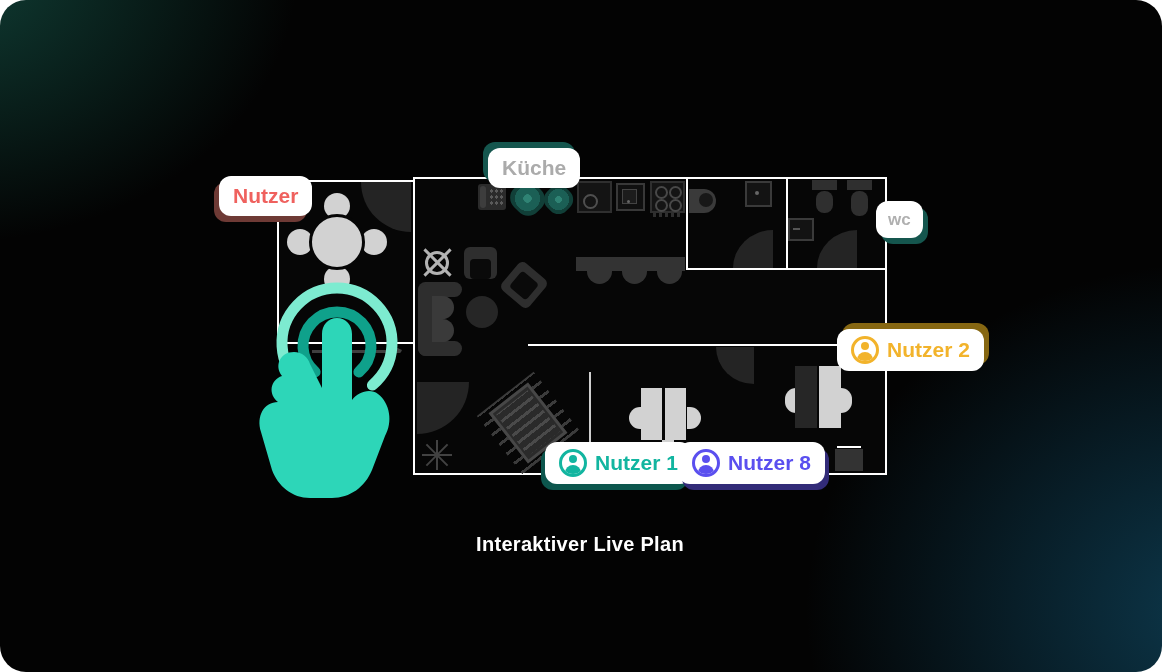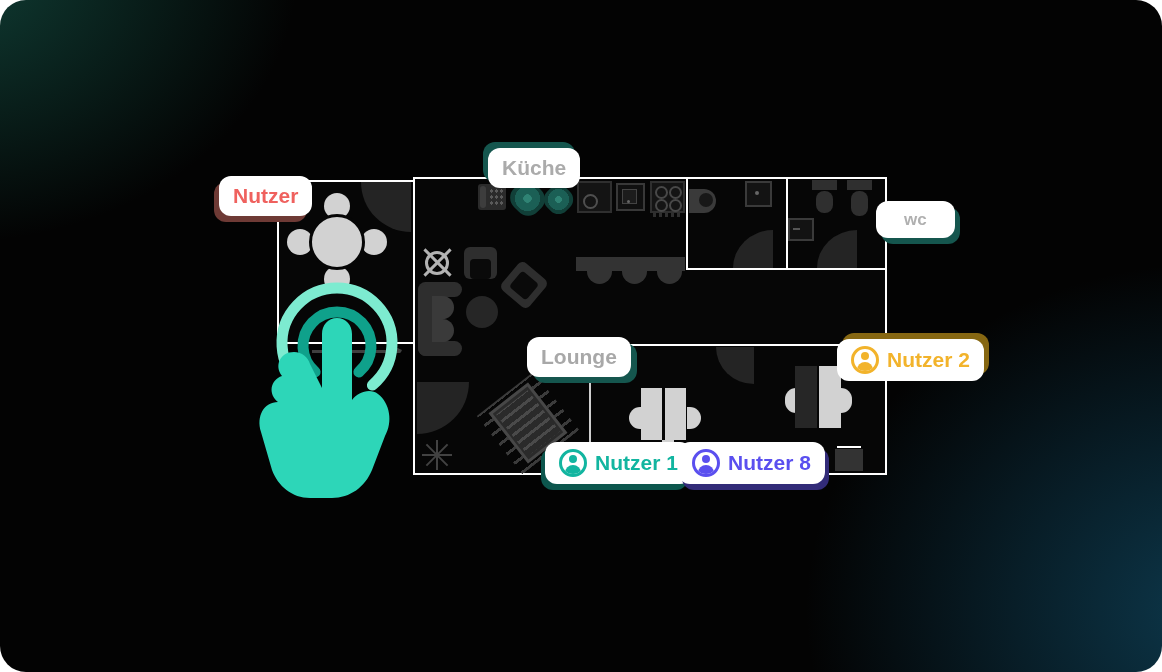--- a/index.html
+++ b/index.html
@@ -10,21 +10,21 @@
       radial-gradient(660px 560px at 1215px 610px, var(--glow-b,#125472a6), transparent 62%),
       var(--bg,#030303);}
   .a{position:absolute;display:block}
   .wall{position:absolute;background:var(--wall,#fff)}
   .room{position:absolute;border:2px solid var(--wall,#fff);box-sizing:border-box;background:#060606}
   .qd{position:absolute;background:#242424}
   .badge{position:absolute;display:flex;align-items:center;gap:8px;background:#fff;border:none;
     border-radius:12px;padding:7px 14px;font-family:inherit;font-weight:700;font-size:21px;
     line-height:26px;color:var(--c,#999);box-shadow:var(--dx,0px) var(--dy,6px) 0 0 var(--s,#15564e);
     z-index:40;cursor:pointer;white-space:nowrap}
-  .badge.sm{font-size:17px;padding:7px 28px;line-height:23px}
+  .badge.sm{font-size:17px;padding:7px 12px;line-height:23px}
   .uicon{width:22px;height:22px;border:3px solid currentColor;border-radius:50%;position:relative;
     overflow:hidden;flex:none;background:#fff}
   .uhead{position:absolute;top:3px;left:50%;transform:translateX(-50%);width:8px;height:8px;
     background:currentColor;border-radius:50%}
   .ubody{position:absolute;top:13px;left:50%;transform:translateX(-50%);width:16px;height:10px;
     background:currentColor;border-radius:8px 8px 0 0}
   .caption{position:absolute;left:580px;top:533px;transform:translateX(-50%);color:#fff;
     font-size:20px;font-weight:700;letter-spacing:.3px;z-index:10}
   .touch{position:absolute;z-index:50}
   .fd{background:#2e2e2e}
@@ -128,44 +128,42 @@
 
   <button class="badge" style="left: 219px; top: 176px; --dx: -5px; --dy: 6px; --c: #ef615e; --s: #6e3a35;">
     <span>Nutzer</span>
   </button>
   <button class="badge" style="left: 488px; top: 148px; --dx: -5px; --dy: -6px; --c: #ababab; --s: #15564e;">
     <span>Küche</span>
   </button>
   <button class="badge sm" style="left: 876px; top: 201px; --dx: 5px; --dy: 6px; --c: #b0b0b0; --s: #15564e;">
     <span>wc</span>
   </button>
-  <button class="badge" style="left: 527px; top: 337px; --dx: 6px; --dy: 6px; --c: #a8a8a8; --s: #15564e;">
-    <span>Lounge</span>
-  </button>
   <button class="badge" style="left: 545px; top: 442px; text-align: center; --dx: -4px; --dy: 6px; --c: #12b5a0; --s: #0c564d;">
     <span class="uicon">
         <span class="uhead"></span>
         <span class="ubody"></span>
       </span>
     <span>Nutzer 1</span>
   </button>
-  <button class="badge" style="left: 837px; top: 339px; --dx: 5px; --dy: -6px; --c: #f2b32b; --s: #866712;">
+  <button class="badge" style="left: 837px; top: 329px; --dx: 5px; --dy: -6px; --c: #f2b32b; --s: #866712;">
     <span class="uicon">
         <span class="uhead"></span>
         <span class="ubody"></span>
       </span>
     <span>Nutzer 2</span>
   </button>
   <button class="badge" style="left: 678px; top: 442px; --dx: 4px; --dy: 6px; --c: #5a4fef; --s: #322b78;">
     <span class="uicon">
         <span class="uhead"></span>
         <span class="ubody"></span>
       </span>
     <span>Nutzer 8</span>
   </button>
 
   <svg class="touch" style="left:250px;top:280px;width:175px;height:230px" viewBox="0 0 175 230">
     <path d="M 122.4 105.1 A 55 55 0 1 0 51.6 105.1" fill="none" stroke="var(--arc-outer,#7debd0)" stroke-width="11" stroke-linecap="round"></path>
     <path d="M 108.9 92 A 34 34 0 1 0 65.1 92" fill="none" stroke="var(--arc-inner,#0fa18b)" stroke-width="11" stroke-linecap="round"></path>
     <path d="M 87 38 C 96 38 102 45 102 54 L 102 120 C 108 112 120 108 128 114 C 140 123 143 142 135 156 L 122 190 C 115 207 100 218 82 218 L 60 218 C 42 218 28 206 22 190 L 11 152 C 6 136 14 122 28 122 C 18 114 20 100 32 96 C 24 86 30 72 44 72 C 52 72 58 77 60 84 L 72 108 L 72 54 C 72 45 78 38 87 38 Z" fill="var(--hand,#2dd6b8)"></path>
   </svg>
 
+  <div class="caption">Interaktiver Live Plan</div>
 </div>
 
 </body></html>

